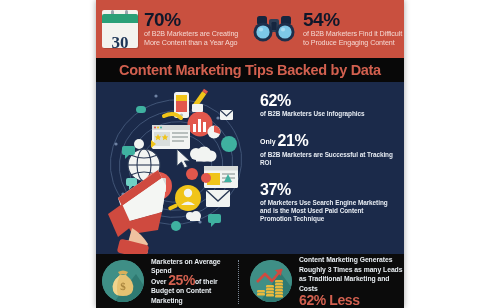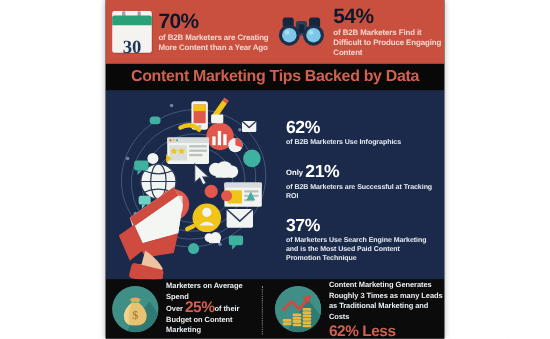--- a/index.html
+++ b/index.html
@@ -53,21 +53,21 @@
     color: #0f172a;
     font-size: 19px;
     font-weight: bold;
     line-height: 18px;
     letter-spacing: -0.5px;
   }
   .top-sub {
     color: #f4d7d1;
     font-size: 7.2px;
     line-height: 9px;
-    font-weight: bold;
+    font-weight: normal;
     letter-spacing: -0.1px;
   }
 
   
   .cal {
     position: relative;
     width: 36px;
     height: 38px;
     background: #f3f3ef;
     border-radius: 2px;
@@ -151,21 +151,21 @@
   }
   .stat-row .desc {
     color: #e7ecf3;
     font-size: 6.4px;
     line-height: 8.2px;
     font-weight: bold;
     letter-spacing: -0.05px;
     margin-top: 1px;
   }
   .stat-row.indent .desc { }
-  .stat-row.sp1 { margin-top: 20px; margin-bottom: 14px; }
+  .stat-row.sp1 { margin-top: 4px; margin-bottom: 14px; }
   .stat-row.sp2 { margin-bottom: 13px; }
 
   
   .band-bottom {
     position: relative;
     height: 54px;
     background: #0b0b0b;
     display: flex;
     align-items: center;
   }

